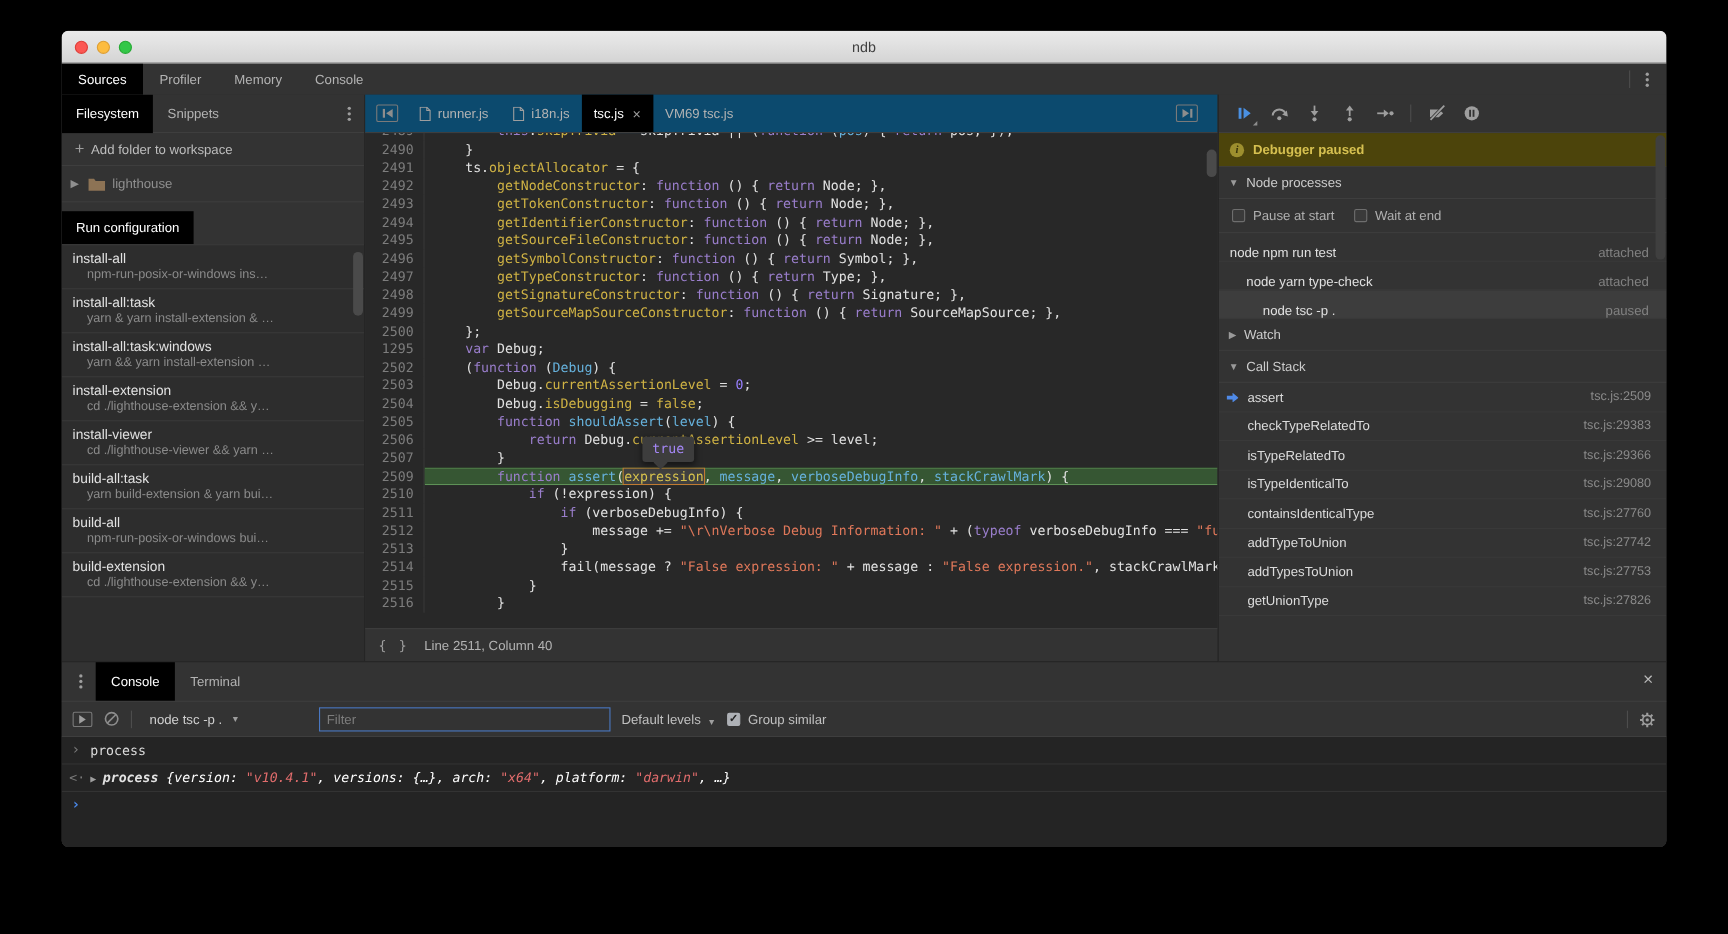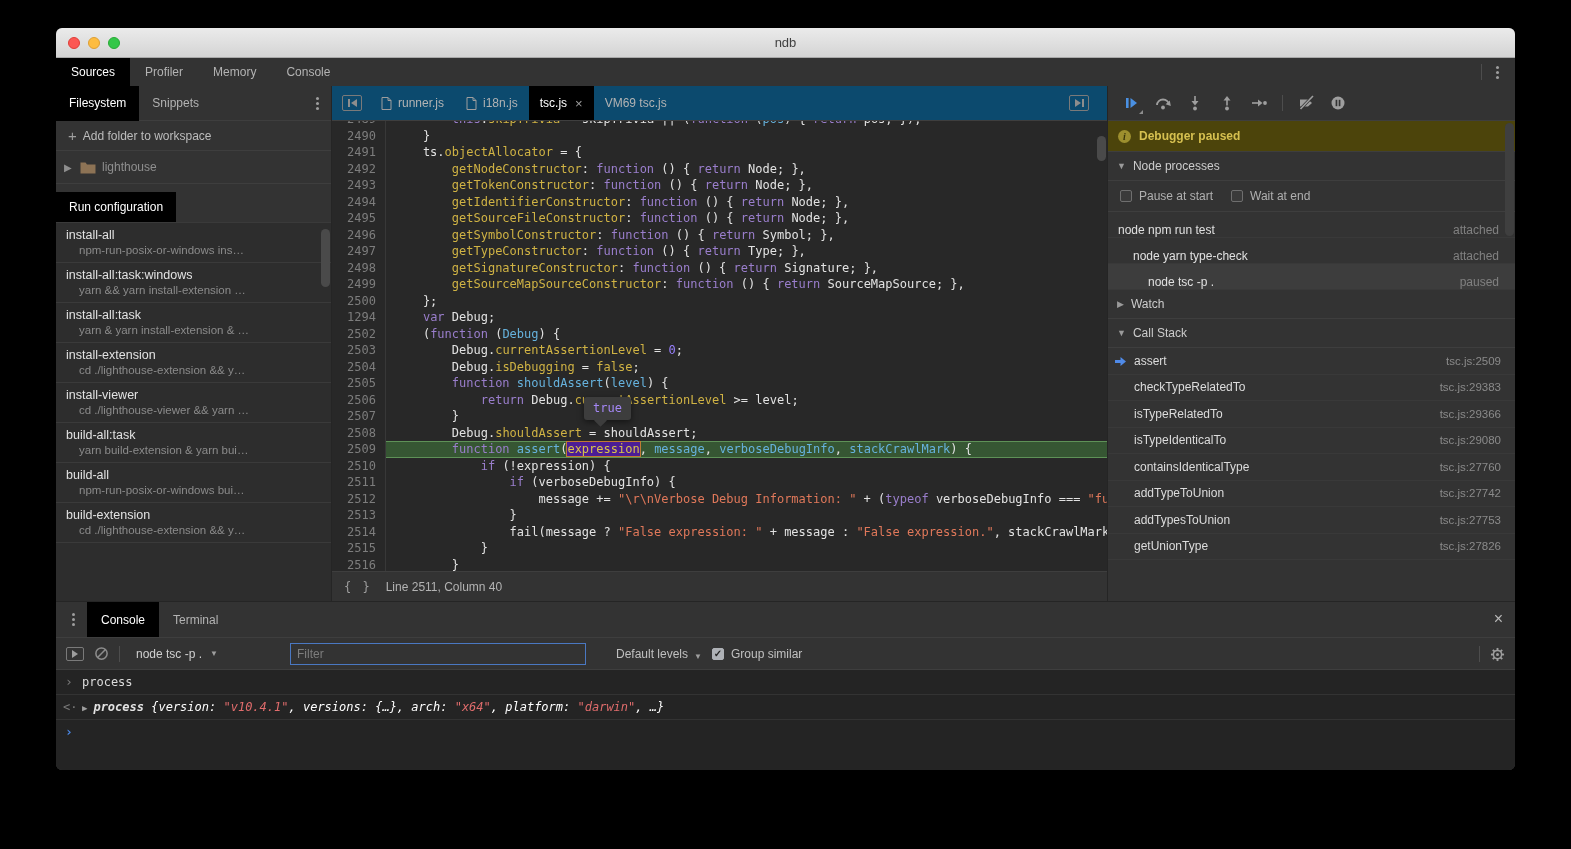--- a/index.html
+++ b/index.html
@@ -71,21 +71,21 @@
   .cl { display:flex; white-space:pre; }
   .gut { flex:0 0 54px; text-align:right; padding-right:9px; color:#7d7d7d; border-right:1px solid #383838; }
   .cd { flex:1 1 auto; padding-left:8px; min-width:0; overflow:hidden; }
   .cl.exec .cd { background:rgba(71,138,64,.48); box-shadow:inset 0 1px 0 #5e9157, inset 0 -1px 0 #5e9157; }
   .t-pl { color:#e2e2e2; }
   .t-kw { color:#9a7ecc; }
   .t-pr { color:#d0b344; }
   .t-pa { color:#66b2dd; }
   .t-st { color:#e0785a; }
   .t-nu { color:#9980ff; }
-  .tok-sel { background:#4c1d95; outline:1px solid #c07a33; color:#d8c34c; }
+  .tok-sel { background:#404040; outline:1px solid #c07a33; color:#d8c34c; }
   .ed-scroll { position:absolute; right:1px; top:15px; width:9px; height:25px; background:#4a4a4a; border-radius:5px; }
   .tooltip { position:absolute; left:252px; top:276px; background:#3d3d3d; border-radius:3px; padding:3px 9px;
     color:#a487f5; box-shadow:0 2px 6px rgba(0,0,0,.5); z-index:5; }
   .tooltip:after { content:""; position:absolute; left:12px; bottom:-5px; width:9px; height:9px;
     background:#3d3d3d; transform:rotate(45deg); }
   .status-bar { height:30px; background:#333; border-top:1px solid #3e3e3e; display:flex; align-items:center;
     gap:14px; padding:0 12px; color:#b3b3b3; flex:0 0 auto; }
   .pp-icon { color:#9e9e9e; font-family:"DejaVu Sans Mono", monospace; letter-spacing:2px; }
 
   
@@ -132,24 +132,24 @@
   .drawer-tabs .dots { align-self:center; margin:0 8px 0 12px; }
   .d-tab { padding:0 14px; line-height:36px; color:#b3b3b3; }
   .d-tab.active { background:#000; color:#fff; }
   .drawer-close { position:absolute; right:12px; top:8px; color:#b9b9b9; font-size:16px; }
   .console-toolbar { height:32px; display:flex; align-items:center; gap:10px; padding:0 10px;
     border-bottom:1px solid #3e3e3e; flex:0 0 auto; position:relative; }
   .exp-box { width:18px; height:14px; border:1px solid #7a7a7a; border-radius:2px; display:flex;
     align-items:center; justify-content:center; }
   .ctx-select { display:flex; align-items:center; gap:8px; color:#d0d0d0; min-width:150px; padding:0 6px; }
   .dd-caret { color:#9e9e9e; font-size:8px; }
-  .filter-input { width:296px; height:22px; background:#333; border:1px solid #4a78c2; color:#ddd;
+  .filter-input { width:265px; height:22px; background:#333; border:1px solid #4a78c2; color:#ddd;
     padding:0 6px; font-family:"Liberation Sans", sans-serif; font-size:12px; outline:none; }
   .filter-input::placeholder { color:#7d7d7d; }
-  .levels { display:flex; align-items:flex-end; gap:6px; color:#c0c0c0;margin-left:20px; }
+  .levels { display:flex; align-items:flex-end; gap:6px; color:#c0c0c0; }
   .ct-right { position:absolute; right:10px; top:0; height:32px; display:flex; align-items:center; gap:10px; }
   .console-out { flex:1 1 auto; background:#242424; overflow:hidden; font-family:"DejaVu Sans Mono", monospace;
     font-size:12px; }
   .c-row { position:relative; padding:5px 8px 5px 26px; border-bottom:1px solid #333; color:#dcdcdc; }
   .c-chev { position:absolute; left:9px; top:4px; color:#7a7a7a; font-size:13px; }
   .c-row.prompt { border-bottom:none; }
   .c-row.prompt .c-chev { color:#4a88e8; font-weight:bold; }
   .c-exp { color:#9e9e9e; font-size:9px; margin-right:6px; }
   .c-ret { position:absolute; left:7px; top:5px; color:#7a7a7a; }
   .seg-name { font-weight:bold; font-style:italic; color:#e3e3e3; }
@@ -217,26 +217,26 @@
       <div class="runconf-header">
         <span>Run configuration</span>
       </div>
       <div class="rc-list" id="rc-list">
         <div class="rc-scroll"></div>
       <div class="rc-item">
             <div class="rc-name">install-all</div>
             <div class="rc-cmd">npm-run-posix-or-windows ins…</div>
           </div>
           <div class="rc-item">
+            <div class="rc-name">install-all:task</div>
+            <div class="rc-cmd">yarn &amp; yarn install-extension &amp; …</div>
+          </div>
+          <div class="rc-item">
             <div class="rc-name">install-all:task:windows</div>
             <div class="rc-cmd">yarn &amp;&amp; yarn install-extension …</div>
-          </div>
-          <div class="rc-item">
-            <div class="rc-name">install-all:task</div>
-            <div class="rc-cmd">yarn &amp; yarn install-extension &amp; …</div>
           </div>
           <div class="rc-item">
             <div class="rc-name">install-extension</div>
             <div class="rc-cmd">cd ./lighthouse-extension &amp;&amp; y…</div>
           </div>
           <div class="rc-item">
             <div class="rc-name">install-viewer</div>
             <div class="rc-cmd">cd ./lighthouse-viewer &amp;&amp; yarn …</div>
           </div>
           <div class="rc-item">
@@ -299,28 +299,27 @@
             <div class="cl"><span class="gut">2491</span><span class="cd"><span class="t-pl">    ts.</span><span class="t-pr">objectAllocator</span><span class="t-pl"> = {</span></span></div>
             <div class="cl"><span class="gut">2492</span><span class="cd"><span class="t-pl">        </span><span class="t-pr">getNodeConstructor</span><span class="t-pl">: </span><span class="t-kw">function</span><span class="t-pl"> () { </span><span class="t-kw">return</span><span class="t-pl"> Node; },</span></span></div>
             <div class="cl"><span class="gut">2493</span><span class="cd"><span class="t-pl">        </span><span class="t-pr">getTokenConstructor</span><span class="t-pl">: </span><span class="t-kw">function</span><span class="t-pl"> () { </span><span class="t-kw">return</span><span class="t-pl"> Node; },</span></span></div>
             <div class="cl"><span class="gut">2494</span><span class="cd"><span class="t-pl">        </span><span class="t-pr">getIdentifierConstructor</span><span class="t-pl">: </span><span class="t-kw">function</span><span class="t-pl"> () { </span><span class="t-kw">return</span><span class="t-pl"> Node; },</span></span></div>
             <div class="cl"><span class="gut">2495</span><span class="cd"><span class="t-pl">        </span><span class="t-pr">getSourceFileConstructor</span><span class="t-pl">: </span><span class="t-kw">function</span><span class="t-pl"> () { </span><span class="t-kw">return</span><span class="t-pl"> Node; },</span></span></div>
             <div class="cl"><span class="gut">2496</span><span class="cd"><span class="t-pl">        </span><span class="t-pr">getSymbolConstructor</span><span class="t-pl">: </span><span class="t-kw">function</span><span class="t-pl"> () { </span><span class="t-kw">return</span><span class="t-pl"> Symbol; },</span></span></div>
             <div class="cl"><span class="gut">2497</span><span class="cd"><span class="t-pl">        </span><span class="t-pr">getTypeConstructor</span><span class="t-pl">: </span><span class="t-kw">function</span><span class="t-pl"> () { </span><span class="t-kw">return</span><span class="t-pl"> Type; },</span></span></div>
             <div class="cl"><span class="gut">2498</span><span class="cd"><span class="t-pl">        </span><span class="t-pr">getSignatureConstructor</span><span class="t-pl">: </span><span class="t-kw">function</span><span class="t-pl"> () { </span><span class="t-kw">return</span><span class="t-pl"> Signature; },</span></span></div>
             <div class="cl"><span class="gut">2499</span><span class="cd"><span class="t-pl">        </span><span class="t-pr">getSourceMapSourceConstructor</span><span class="t-pl">: </span><span class="t-kw">function</span><span class="t-pl"> () { </span><span class="t-kw">return</span><span class="t-pl"> SourceMapSource; },</span></span></div>
             <div class="cl"><span class="gut">2500</span><span class="cd"><span class="t-pl">    };</span></span></div>
-            <div class="cl"><span class="gut">1294</span><span class="cd"><span class="t-pl">    </span><span class="t-kw">var</span><span class="t-pl"> Debug;</span></span></div>
+            <div class="cl"><span class="gut">1295</span><span class="cd"><span class="t-pl">    </span><span class="t-kw">var</span><span class="t-pl"> Debug;</span></span></div>
             <div class="cl"><span class="gut">2502</span><span class="cd"><span class="t-pl">    (</span><span class="t-kw">function</span><span class="t-pl"> (</span><span class="t-pa">Debug</span><span class="t-pl">) {</span></span></div>
             <div class="cl"><span class="gut">2503</span><span class="cd"><span class="t-pl">        Debug.</span><span class="t-pr">currentAssertionLevel</span><span class="t-pl"> = </span><span class="t-nu">0</span><span class="t-pl">;</span></span></div>
             <div class="cl"><span class="gut">2504</span><span class="cd"><span class="t-pl">        Debug.</span><span class="t-pr">isDebugging</span><span class="t-pl"> = </span><span class="t-pr">false</span><span class="t-pl">;</span></span></div>
             <div class="cl"><span class="gut">2505</span><span class="cd"><span class="t-pl">        </span><span class="t-kw">function</span><span class="t-pl"> </span><span class="t-pa">shouldAssert</span><span class="t-pl">(</span><span class="t-pa">level</span><span class="t-pl">) {</span></span></div>
             <div class="cl"><span class="gut">2506</span><span class="cd"><span class="t-pl">            </span><span class="t-kw">return</span><span class="t-pl"> Debug.</span><span class="t-pr">currentAssertionLevel</span><span class="t-pl"> &gt;= level;</span></span></div>
             <div class="cl"><span class="gut">2507</span><span class="cd"><span class="t-pl">        }</span></span></div>
-            <div class="cl"><span class="gut">2508</span><span class="cd"><span class="t-pl">        Debug.</span><span class="t-pr">shouldAssert</span><span class="t-pl"> = shouldAssert;</span></span></div>
             <div class="cl exec"><span class="gut">2509</span><span class="cd"><span class="t-pl">        </span><span class="t-kw">function</span><span class="t-pl"> </span><span class="t-pa">assert</span><span class="t-pl">(</span><span class="tok-sel">expression</span><span class="t-pl">, </span><span class="t-pa">message</span><span class="t-pl">, </span><span class="t-pa">verboseDebugInfo</span><span class="t-pl">, </span><span class="t-pa">stackCrawlMark</span><span class="t-pl">) {</span></span></div>
             <div class="cl"><span class="gut">2510</span><span class="cd"><span class="t-pl">            </span><span class="t-kw">if</span><span class="t-pl"> (!expression) {</span></span></div>
             <div class="cl"><span class="gut">2511</span><span class="cd"><span class="t-pl">                </span><span class="t-kw">if</span><span class="t-pl"> (verboseDebugInfo) {</span></span></div>
             <div class="cl"><span class="gut">2512</span><span class="cd"><span class="t-pl">                    message += </span><span class="t-st">"\r\nVerbose Debug Information: "</span><span class="t-pl"> + (</span><span class="t-kw">typeof</span><span class="t-pl"> verboseDebugInfo === </span><span class="t-st">"function"</span></span></div>
             <div class="cl"><span class="gut">2513</span><span class="cd"><span class="t-pl">                }</span></span></div>
             <div class="cl"><span class="gut">2514</span><span class="cd"><span class="t-pl">                fail(message ? </span><span class="t-st">"False expression: "</span><span class="t-pl"> + message : </span><span class="t-st">"False expression."</span><span class="t-pl">, stackCrawlMark || assert);</span></span></div>
             <div class="cl"><span class="gut">2515</span><span class="cd"><span class="t-pl">            }</span></span></div>
             <div class="cl"><span class="gut">2516</span><span class="cd"><span class="t-pl">        }</span></span></div>
           </div>
         <div class="tooltip">true</div>

